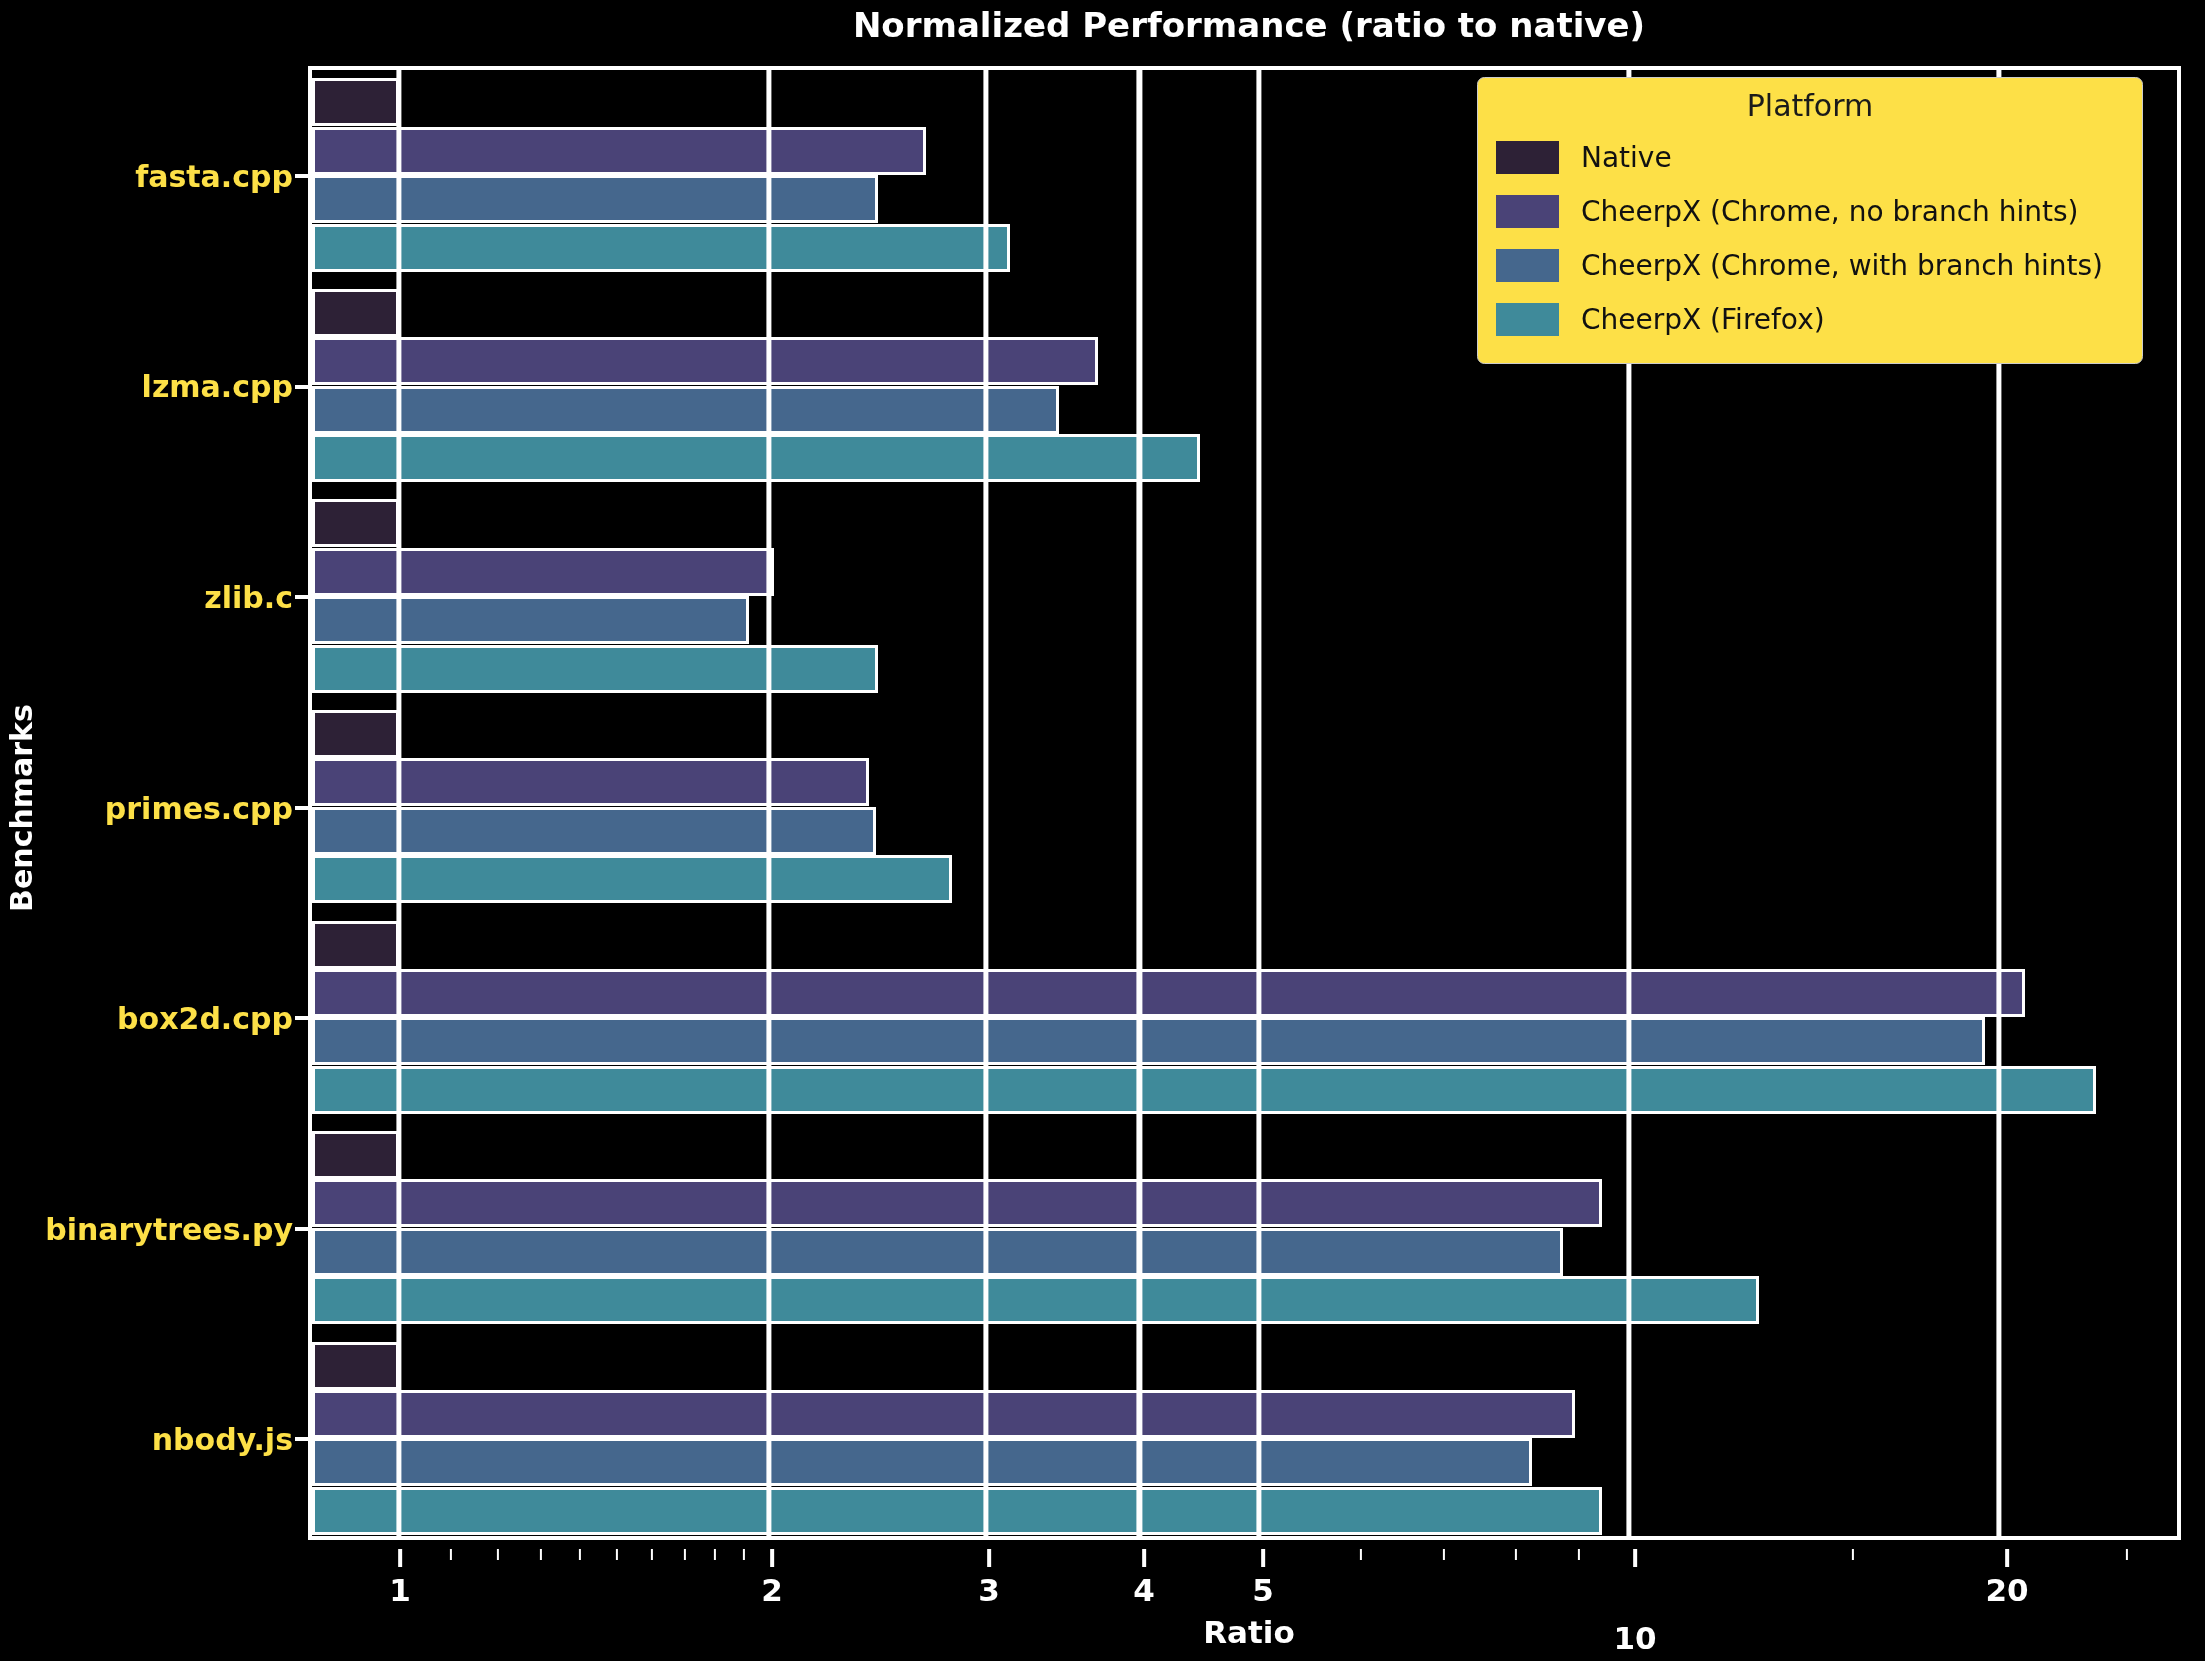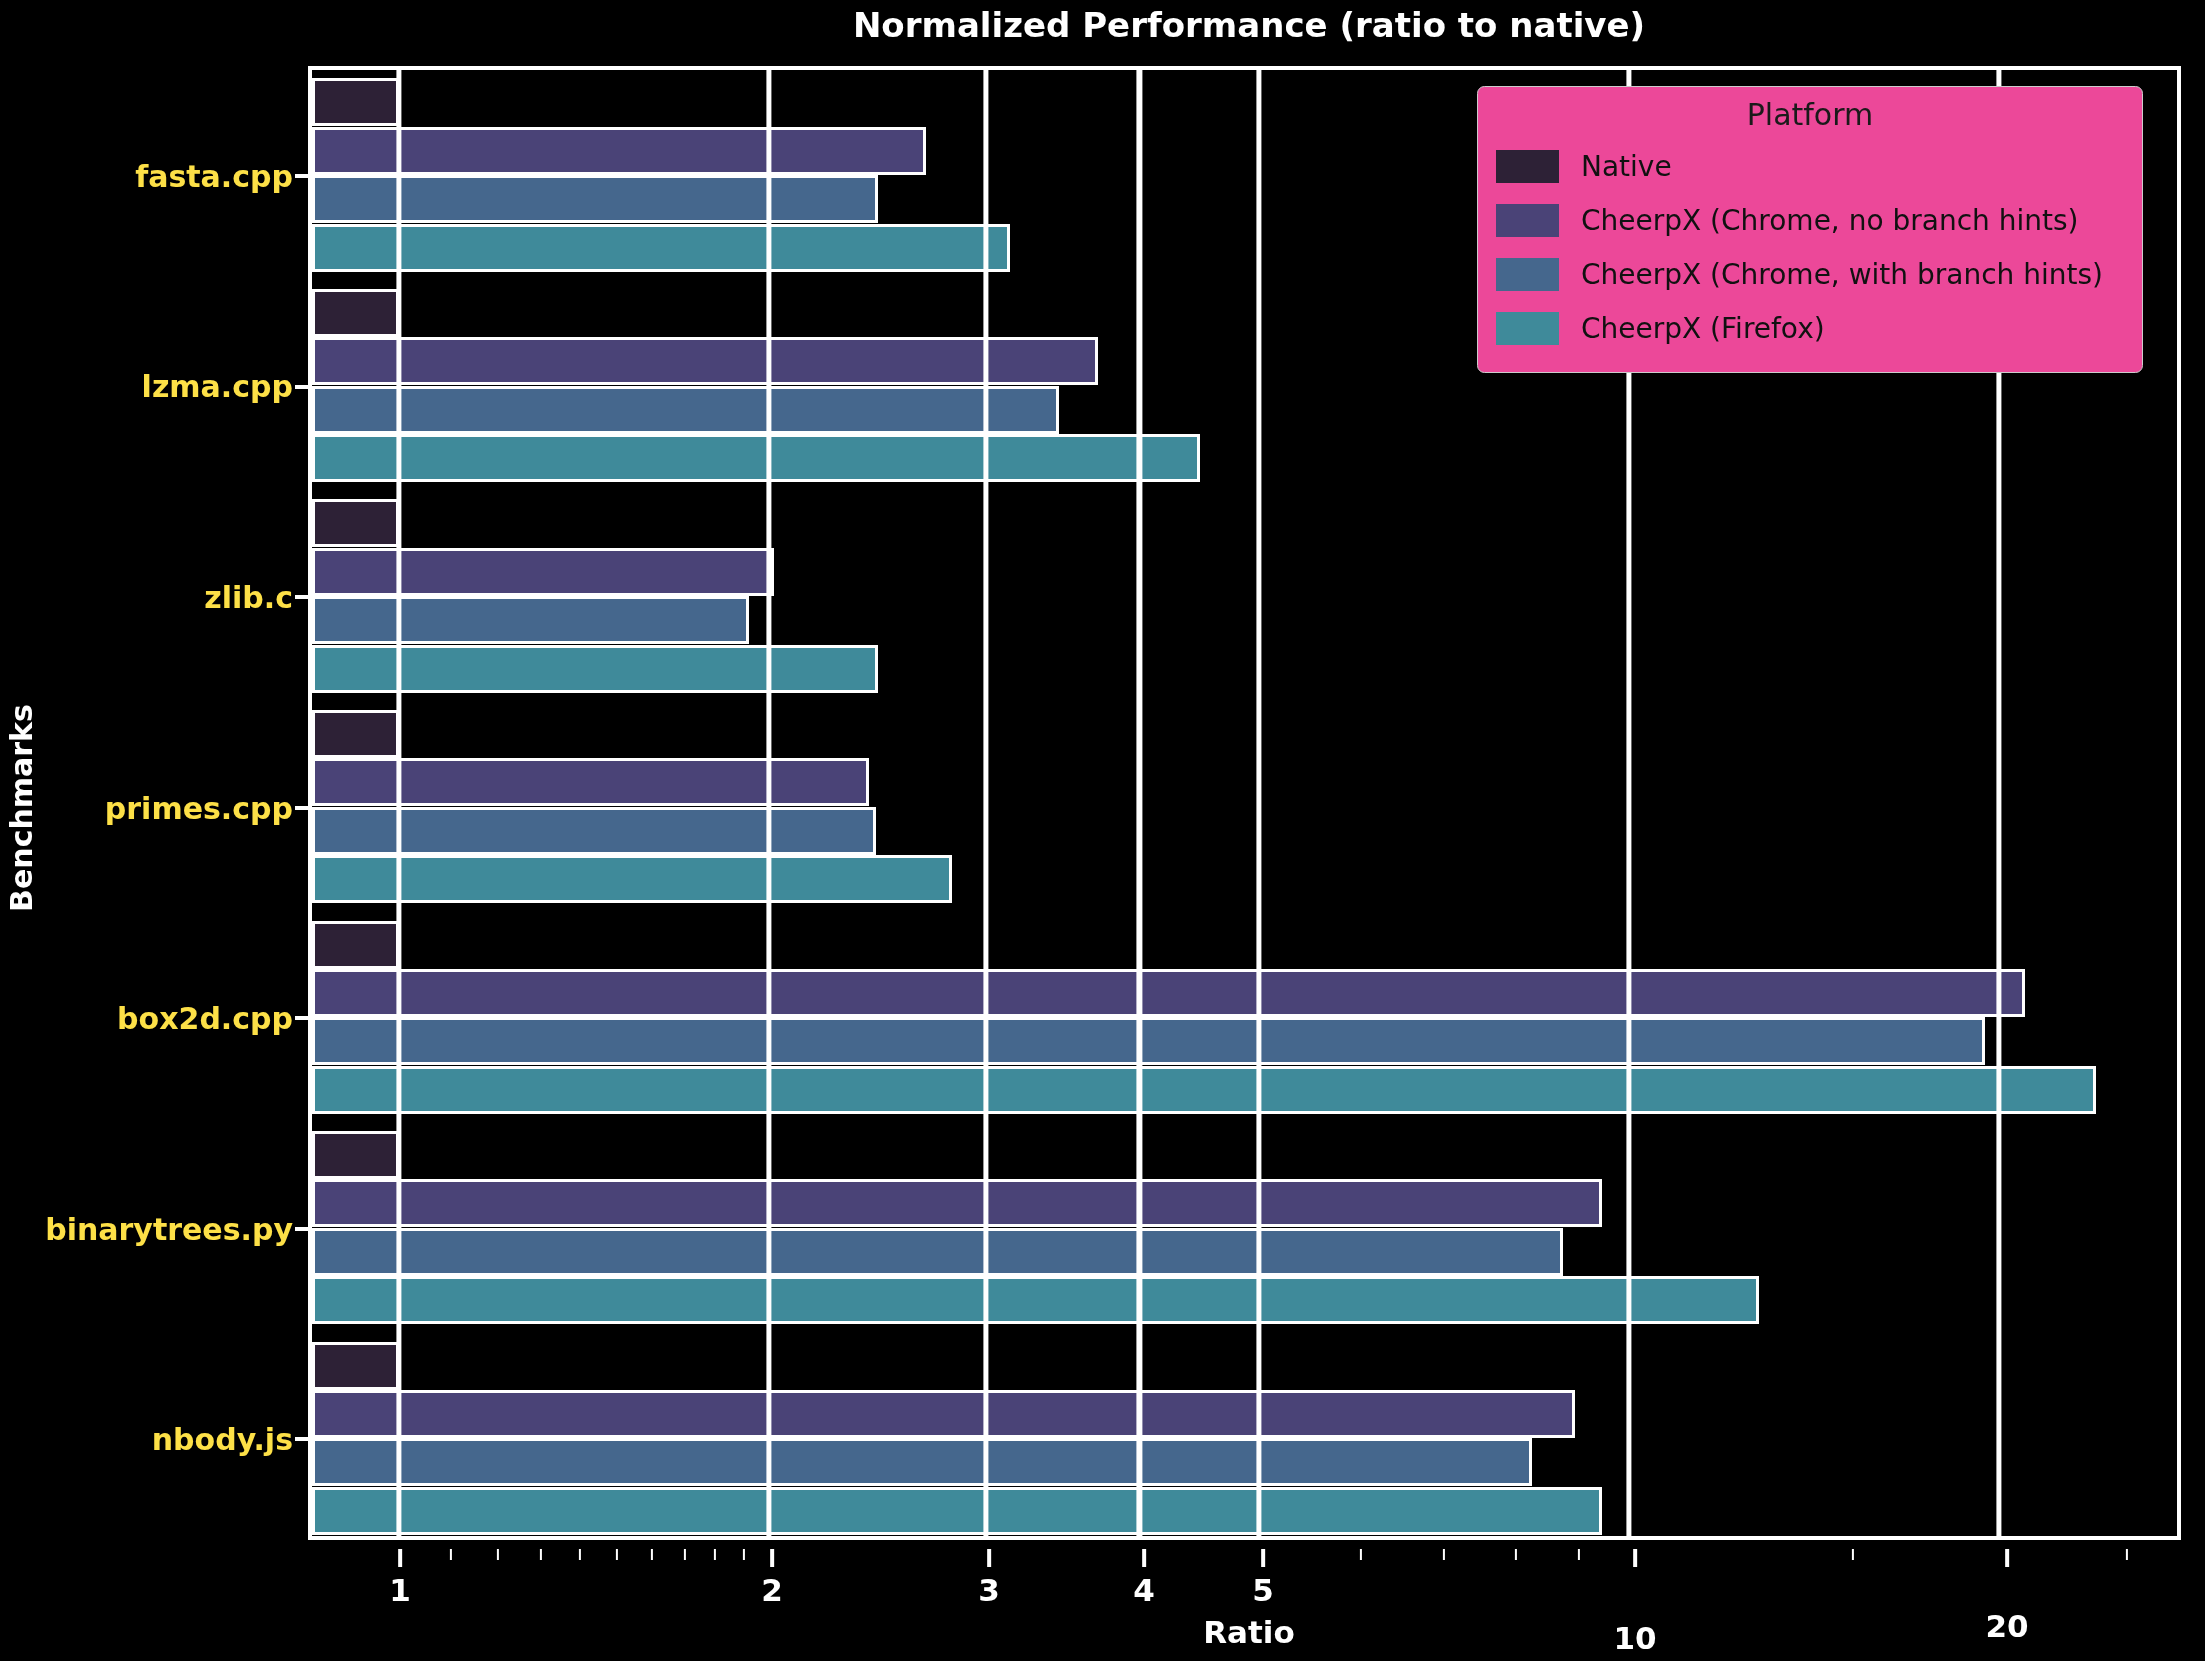--- a/index.html
+++ b/index.html
@@ -49,22 +49,22 @@
     color: #fff; font-size: 31px; font-weight: 600;
   }
   .axis-label-y {
     position: absolute; left: 21px; top: 808px;
     transform: translate(-50%, -50%) rotate(-90deg);
     transform-origin: center;
     color: #fff; font-size: 30px; font-weight: 600; white-space: nowrap;
   }
   #legend {
     position: absolute; left: 1477px; top: 77px; width: 666px;
-    background: #ec4899; border: 1.5px solid #cccccc; border-radius: 7.4px;
-    padding: 10.4px 0 16.4px 0; z-index: 5; margin-top: 9px;
+    background: #fde047; border: 1.5px solid #cccccc; border-radius: 7.4px;
+    padding: 10.4px 0 16.4px 0; z-index: 5;
   }
   .legend-title {
     text-align: center; color: #1a1a1a; font-size: 30px; margin-bottom: 7.4px;
   }
   .legend-item {
     display: flex; align-items: center; height: 54px; padding-left: 18px;
   }
   .legend-swatch { width: 63px; height: 33px; flex: 0 0 auto; }
   .legend-item-label {
     margin-left: 22px; color: #111111; font-size: 28px; white-space: nowrap;
@@ -123,21 +123,21 @@
       <div class="x-tick-label" style="left: 772px;">2</div>
       <div class="x-tick major" style="left: 989px;"></div>
       <div class="x-tick-label" style="left: 989px;">3</div>
       <div class="x-tick major" style="left: 1144px;"></div>
       <div class="x-tick-label" style="left: 1144px;">4</div>
       <div class="x-tick major" style="left: 1263px;"></div>
       <div class="x-tick-label" style="left: 1263px;">5</div>
       <div class="x-tick major" style="left: 1635px;"></div>
       <div class="x-tick-label" style="left: 1635px; margin-top: 48px;">10</div>
       <div class="x-tick major" style="left: 2007px;"></div>
-      <div class="x-tick-label" style="left: 2007px; margin-top: 36px;">20</div>
+      <div class="x-tick-label" style="left: 2007px;">20</div>
       <div class="x-tick minor" style="left: 451px;"></div>
       <div class="x-tick minor" style="left: 498px;"></div>
       <div class="x-tick minor" style="left: 541px;"></div>
       <div class="x-tick minor" style="left: 580px;"></div>
       <div class="x-tick minor" style="left: 617px;"></div>
       <div class="x-tick minor" style="left: 652px;"></div>
       <div class="x-tick minor" style="left: 685px;"></div>
       <div class="x-tick minor" style="left: 715px;"></div>
       <div class="x-tick minor" style="left: 744px;"></div>
       <div class="x-tick minor" style="left: 1361px;"></div>

